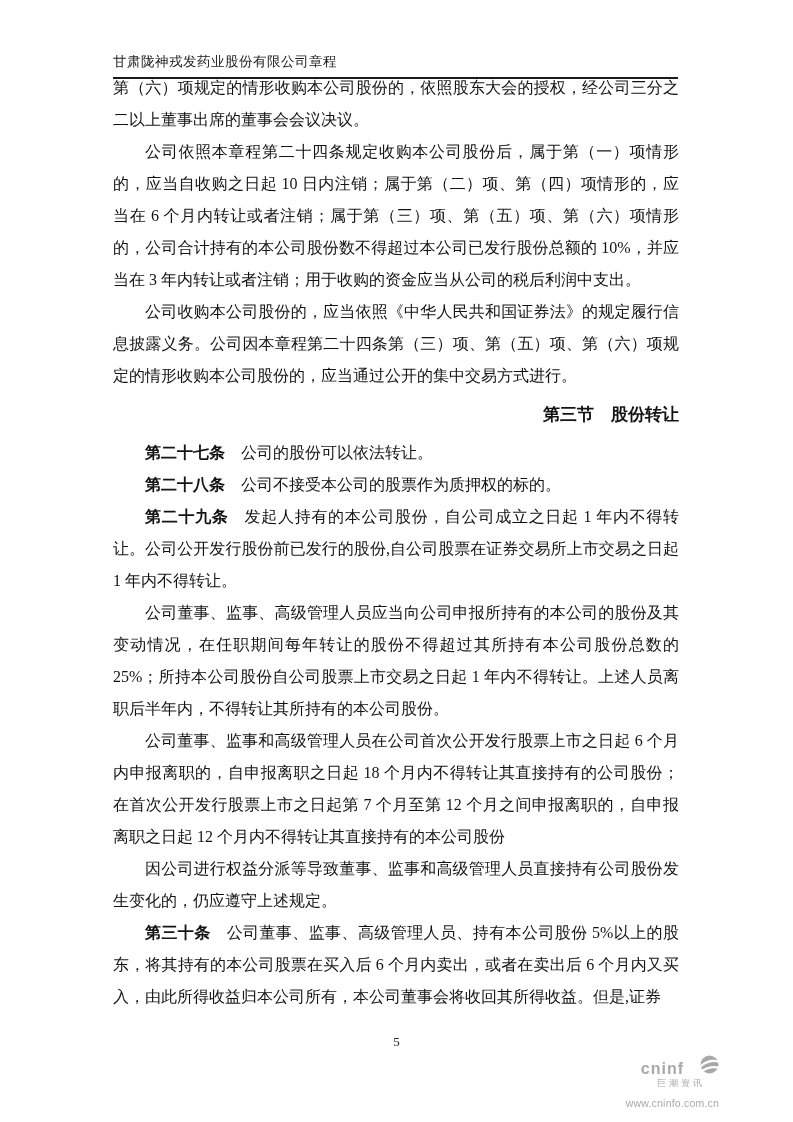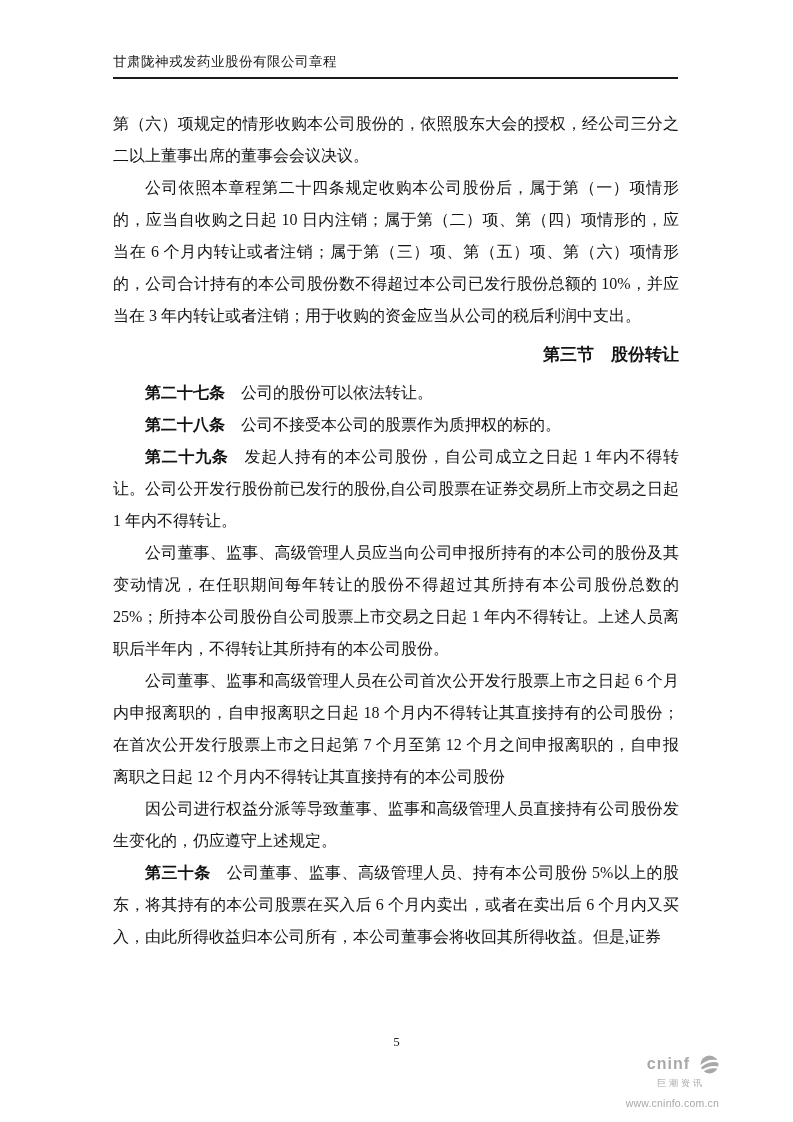--- a/index.html
+++ b/index.html
@@ -27,21 +27,21 @@
     width: 565px;
     font-size: 13.5px;
     letter-spacing: 0.5px;
     padding-bottom: 6px;
     border-bottom: 2px solid #1b1b1b;
     color: #1b1b1b;
   }
   .doc-content {
     position: absolute;
     left: 113px;
-    top: 108px;
+    top: 72px;
     width: 566px;
     font-size: 16px;
     line-height: 32px;
     text-align: justify;
   }
   .doc-content p {
     margin: 0;
     padding: 0;
   }
   .doc-content p.indent {
@@ -71,23 +71,23 @@
     position: absolute;
     right: 5px;
     bottom: 12px;
     text-align: right;
     color: #a8a8a8;
     font-family: "Liberation Sans", "DejaVu Sans", sans-serif;
     line-height: 1.1;
   }
   .logo-row {
     display: flex;
-    align-items: flex-start;
+    align-items: flex-end;
     justify-content: flex-end;
-    gap: 10px;
+    gap: 16px;
   }
   .logo-brand {
     font-weight: bold;
     font-size: 16px;
     letter-spacing: 1px;
   }
   .logo-icon {
     display: inline-block;
   }
   .logo-cn {
@@ -105,20 +105,21 @@
 </head>
 <body>
 
 <div class="page">
 
   <div class="doc-header">甘肃陇神戎发药业股份有限公司章程</div>
 
   <main class="doc-content">
       <p class="">第（六）项规定的情形收购本公司股份的，依照股东大会的授权，经公司三分之二以上董事出席的董事会会议决议。</p>
       <p class="indent">公司依照本章程第二十四条规定收购本公司股份后，属于第（一）项情形的，应当自收购之日起 10 日内注销；属于第（二）项、第（四）项情形的，应当在 6 个月内转让或者注销；属于第（三）项、第（五）项、第（六）项情形的，公司合计持有的本公司股份数不得超过本公司已发行股份总额的 10%，并应当在 3 年内转让或者注销；用于收购的资金应当从公司的税后利润中支出。</p>
+      <p class="indent">公司收购本公司股份的，应当依照《中华人民共和国证券法》的规定履行信息披露义务。公司因本章程第二十四条第（三）项、第（五）项、第（六）项规定的情形收购本公司股份的，应当通过公开的集中交易方式进行。</p>
       <p class="heading">第三节　股份转让</p>
       <p class="article indent"><b>第二十七条</b>公司的股份可以依法转让。</p>
       <p class="article indent"><b>第二十八条</b>公司不接受本公司的股票作为质押权的标的。</p>
       <p class="article indent"><b>第二十九条</b>发起人持有的本公司股份，自公司成立之日起 1 年内不得转让。公司公开发行股份前已发行的股份,自公司股票在证券交易所上市交易之日起 1 年内不得转让。</p>
       <p class="indent">公司董事、监事、高级管理人员应当向公司申报所持有的本公司的股份及其变动情况，在任职期间每年转让的股份不得超过其所持有本公司股份总数的 25%；所持本公司股份自公司股票上市交易之日起 1 年内不得转让。上述人员离职后半年内，不得转让其所持有的本公司股份。</p>
       <p class="indent">公司董事、监事和高级管理人员在公司首次公开发行股票上市之日起 6 个月内申报离职的，自申报离职之日起 18 个月内不得转让其直接持有的公司股份；在首次公开发行股票上市之日起第 7 个月至第 12 个月之间申报离职的，自申报离职之日起 12 个月内不得转让其直接持有的本公司股份</p>
       <p class="indent">因公司进行权益分派等导致董事、监事和高级管理人员直接持有公司股份发生变化的，仍应遵守上述规定。</p>
       <p class="article indent"><b>第三十条</b>公司董事、监事、高级管理人员、持有本公司股份 5%以上的股东，将其持有的本公司股票在买入后 6 个月内卖出，或者在卖出后 6 个月内又买入，由此所得收益归本公司所有，本公司董事会将收回其所得收益。但是,证券</p>
     </main>
 

